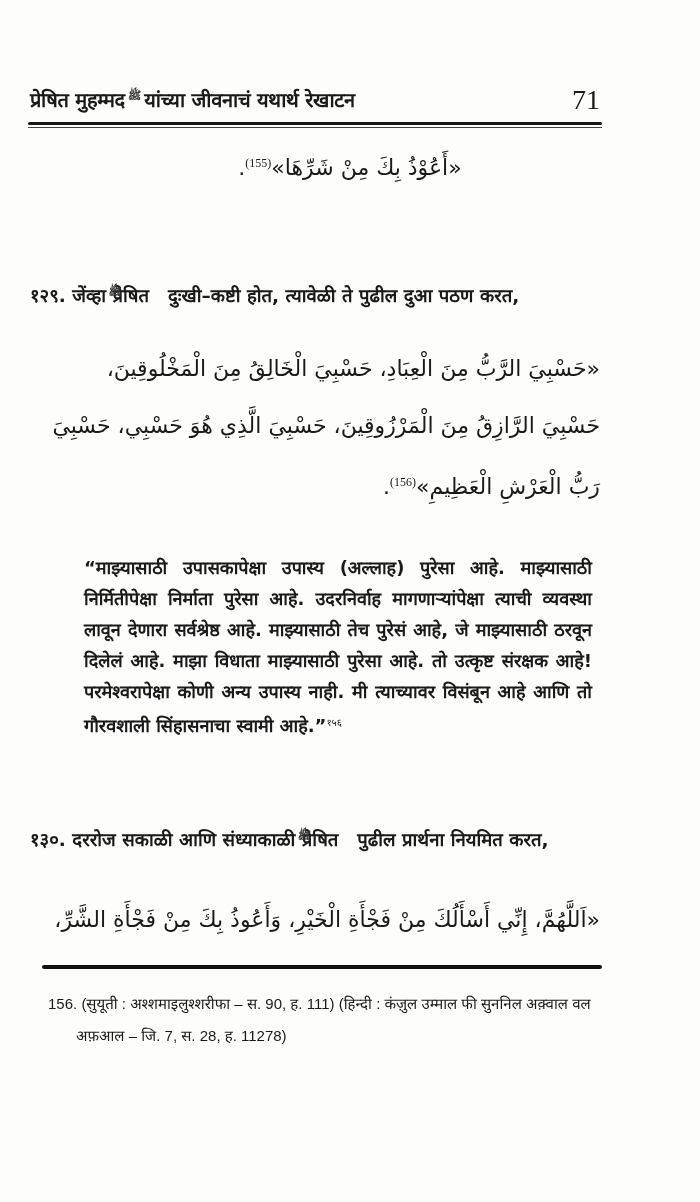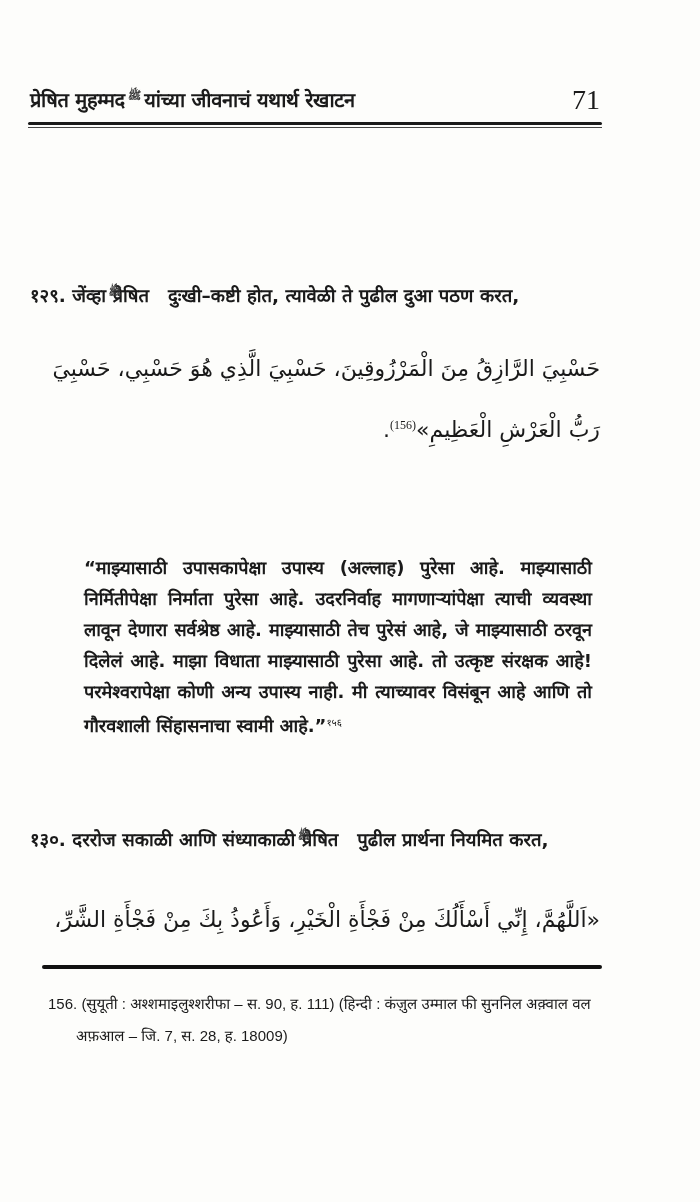--- a/index.html
+++ b/index.html
@@ -45,30 +45,34 @@
     <div class="header-title">
       <span>प्रेषित मुहम्मद</span><span class="pbuh">ﷺ</span><span>यांच्या जीवनाचं यथार्थ रेखाटन</span>
     </div>
     <div class="page-number">71</div>
   </div>
   <div class="header-rule">
     <div class="r1"></div>
     <div class="r2"></div>
   </div>
 
+  <div id="ar155" class="block arabic">
+    <span>«أَعُوْذُ بِكَ مِنْ شَرِّهَا»</span><span class="fn-ref">(155)</span><span>.</span>
+  </div>
 
 
   <div id="item129" class="block mr item-hang">
     <span>१२९.</span>
     <span>जेंव्हा प्रेषित</span>
     <span class="pbuh">ﷺ</span>
     <span>दुःखी–कष्टी होत, त्यावेळी ते पुढील दुआ पठण करत,</span>
   </div>
 
   <div id="ar156" class="block arabic">
+    <div>«حَسْبِيَ الرَّبُّ مِنَ الْعِبَادِ، حَسْبِيَ الْخَالِقُ مِنَ الْمَخْلُوقِينَ،</div>
     <div>حَسْبِيَ الرَّازِقُ مِنَ الْمَرْزُوقِينَ، حَسْبِيَ الَّذِي هُوَ حَسْبِي، حَسْبِيَ</div>
     <div><span>رَبُّ الْعَرْشِ الْعَظِيمِ»</span><span class="fn-ref">(156)</span><span>.</span></div>
   </div>
 
   <div id="quote156" class="block mrq">
     <span class="mrq">“माझ्यासाठी उपासकापेक्षा उपास्य (अल्लाह) पुरेसा आहे. माझ्यासाठी निर्मितीपेक्षा निर्माता पुरेसा आहे. उदरनिर्वाह मागणाऱ्यांपेक्षा त्याची व्यवस्था लावून देणारा सर्वश्रेष्ठ आहे. माझ्यासाठी तेच पुरेसं आहे, जे माझ्यासाठी ठरवून दिलेलं आहे. माझा विधाता माझ्यासाठी पुरेसा आहे. तो उत्कृष्ट संरक्षक आहे! परमेश्वरापेक्षा कोणी अन्य उपास्य नाही. मी त्याच्यावर विसंबून आहे आणि तो गौरवशाली सिंहासनाचा स्वामी आहे.”</span><span class="sup">१५६</span>
   </div>
 
   <div id="item130" class="block mr item-hang">
     <span>१३०.</span>
@@ -79,17 +83,17 @@
 
   <div id="ar130" class="block arabic">
     <span>«اَللَّهُمَّ، إِنِّي أَسْأَلُكَ مِنْ فَجْأَةِ الْخَيْرِ، وَأَعُوذُ بِكَ مِنْ فَجْأَةِ الشَّرِّ،</span>
   </div>
 
   <div class="foot-rule"></div>
 
   <div class="footnotes">
     <div class="footnote">
       <span>156.</span>
-      <span>(सुयूती : अश्शमाइलुश्शरीफा – स. 90, ह. 111) (हिन्दी : कंज़ुल उम्माल फी सुननिल अक़्वाल वल अफ़आल – जि. 7, स. 28, ह. 18009)</span>
+      <span>(सुयूती : अश्शमाइलुश्शरीफा – स. 90, ह. 111) (हिन्दी : कंज़ुल उम्माल फी सुननिल अक़्वाल वल अफ़आल – जि. 7, स. 28, ह. 11278)</span>
     </div>
   </div>
 
 </div>
 
 </body></html>

